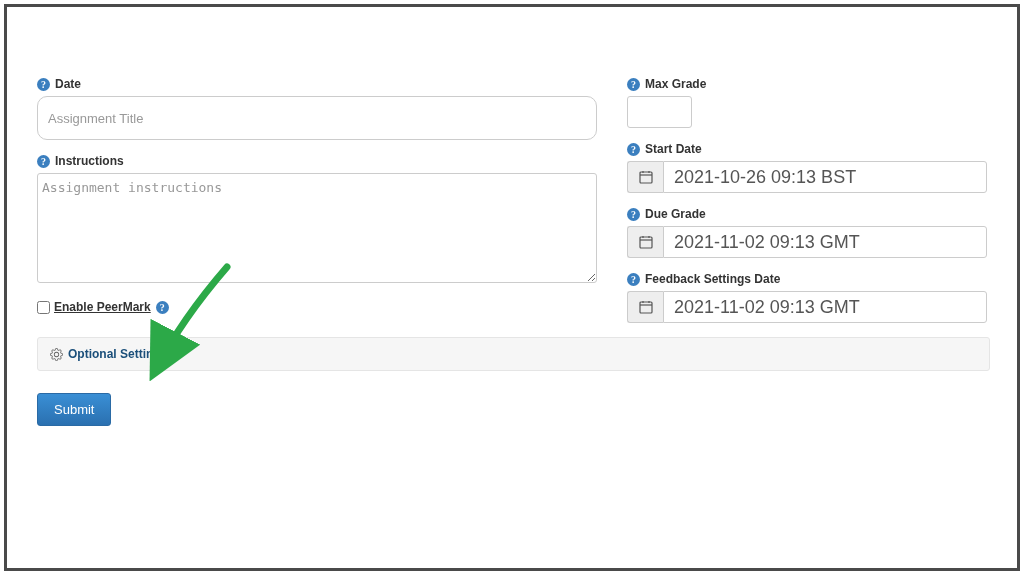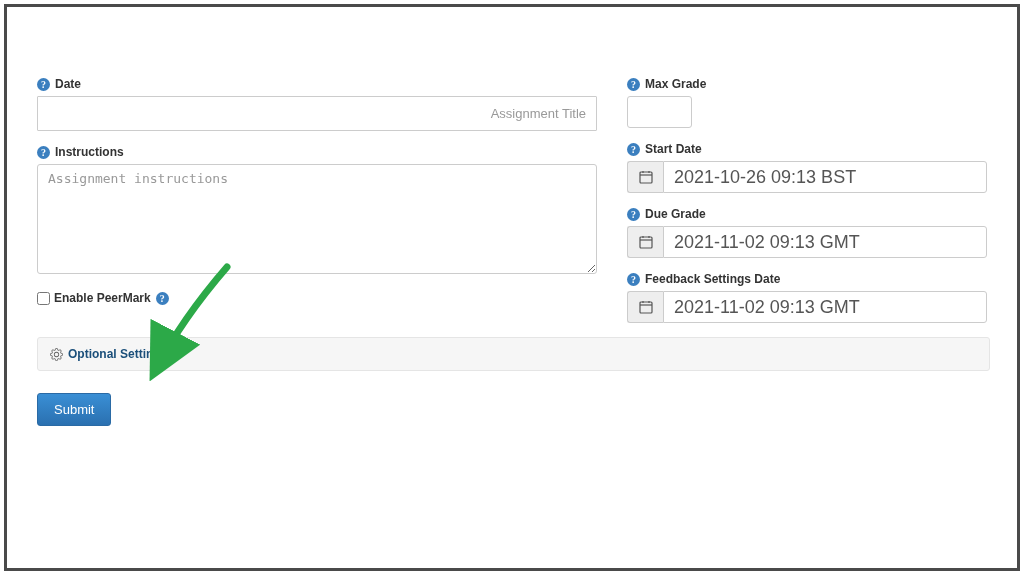--- a/index.html
+++ b/index.html
@@ -58,32 +58,31 @@
       font-style: normal;
     }
     .help-icon-after {
       margin-right: 0;
       margin-left: 5px;
     }
     .text-input {
       width: 100%;
       padding: 6px 10px;
       border: 1px solid #ccc;
-      border-radius: 1px;
+      border-radius: 10px;
       font-size: 13px;
       color: #555;
-      height: 35px;
-      text-align: right;
+      height: 44px;
     }
     .text-input::placeholder {
       color: #999;
     }
     .textarea-input {
       width: 100%;
-      padding: 6px 10px;
+      padding: 6px 4px;
       border: 1px solid #ccc;
       border-radius: 3px;
       font-size: 13px;
       color: #a16207;
       height: 110px;
       resize: vertical;
     }
     .textarea-input::placeholder {
       color: #999;
     }
@@ -127,20 +126,21 @@
       margin-top: 8px;
       margin-bottom: 14px;
     }
     .checkbox-group input[type="checkbox"] {
       margin-right: 4px;
     }
     .checkbox-label {
       font-weight: bold;
       font-size: 12px;
       color: #333;
+      text-decoration: underline;
     }
     .optional-settings {
       width: 100%;
       background: #f6f6f6;
       border: 1px solid #e5e5e5;
       border-radius: 3px;
       padding: 9px 12px;
       margin-bottom: 16px;
       display: flex;
       align-items: center;

